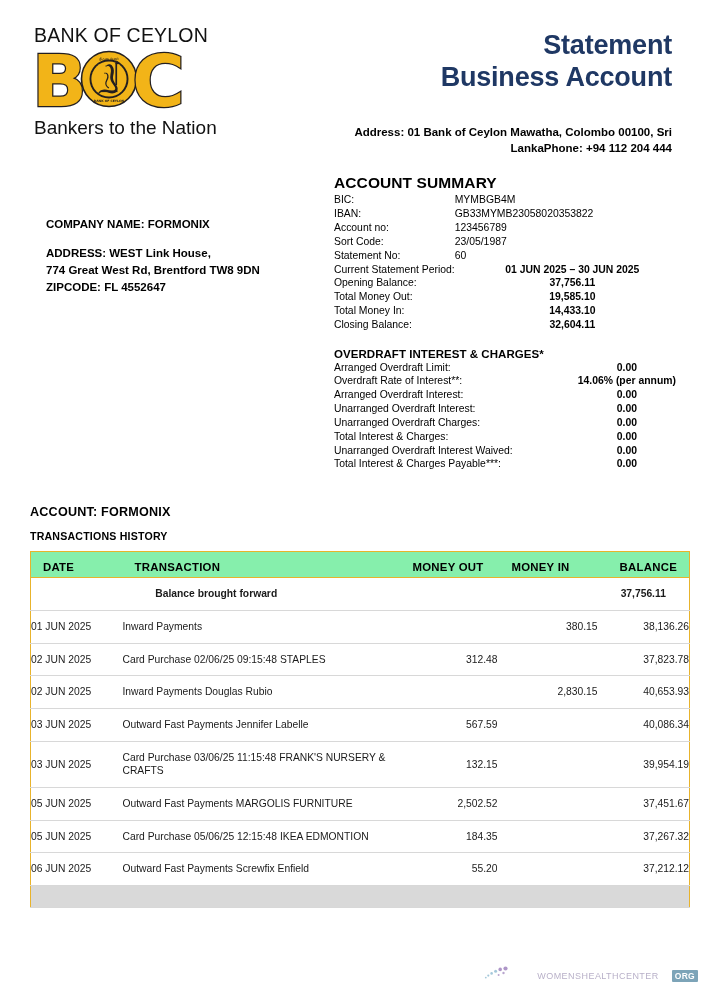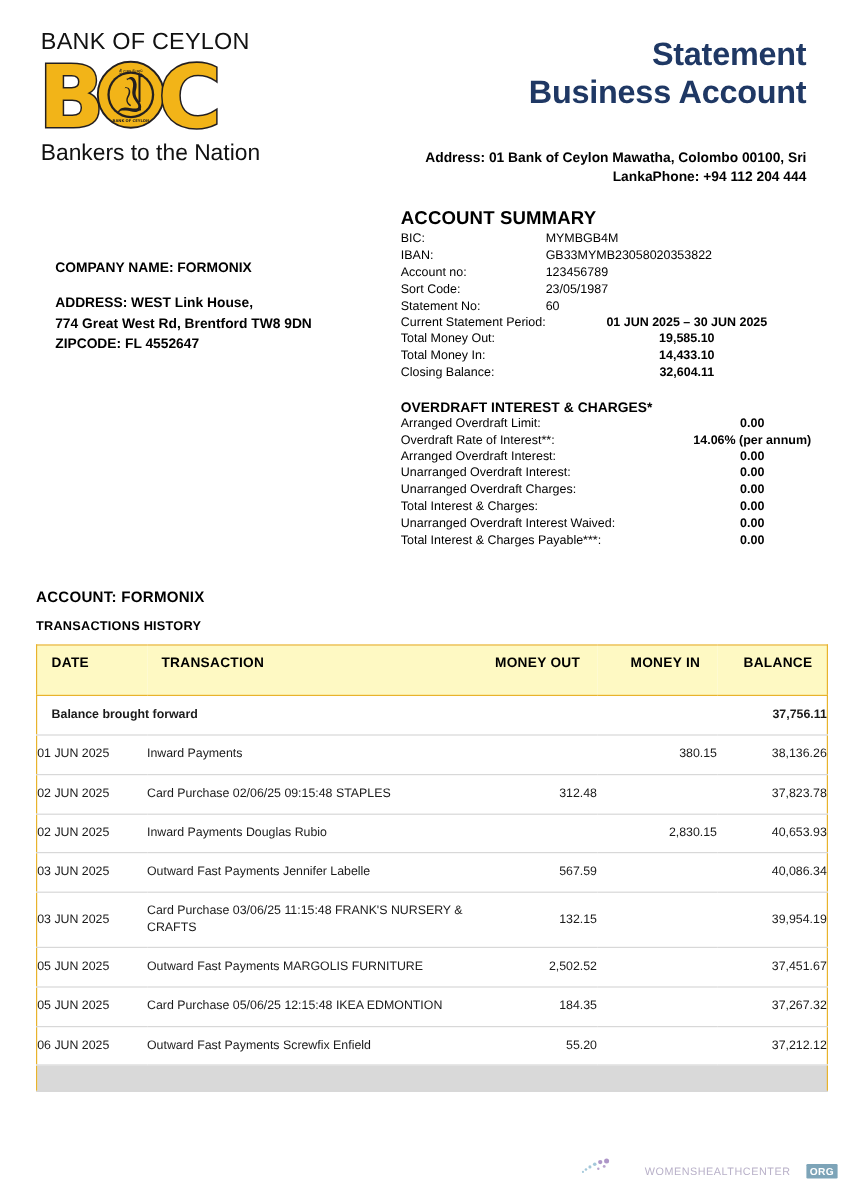--- a/index.html
+++ b/index.html
@@ -125,51 +125,52 @@
   }
 
   .table-wrap { padding: 0 30px; margin-top: 9px; }
   table.txn {
     width: 100%;
     border-collapse: collapse;
     border: 1.6px solid #E8B32C;
     table-layout: fixed;
   }
   table.txn thead th {
-    background: #fef9c3;
+    background: #86efac;
     font-size: 11.4px;
     font-weight: 700;
     letter-spacing: 0.25px;
-    padding: 9px 0 20px 0;
+    padding: 9px 0 4px 0;
     border-bottom: 1.6px solid #E8B32C;
     white-space: nowrap;
   }
   th.c-date  { width: 92px;  text-align: left;  padding-left: 12px !important; }
   th.c-desc  { width: auto;  text-align: left;  padding-left: 12px !important; }
   th.c-out   { width: 108px; text-align: right; padding-right: 14px !important; }
-  th.c-in    { width: 100px; text-align: right; padding-right: 14px !important; margin-top: 28px; }
+  th.c-in    { width: 100px; padding-right: 14px !important; margin-top: 28px; }
   th.c-bal   { width: 92px;  text-align: right; padding-right: 12px !important; }
 
   table.txn tbody td {
     font-size: 10.3px;
     color: #1a1a1a;
     padding: 9px 0;
     border-bottom: 1px solid #D8D8D8;
     vertical-align: middle;
     line-height: 1.33;
   }
   td.t-date { padding-left: 12px; white-space: nowrap; }
   td.t-desc { padding-left: 12px; padding-right: 8px; }
   td.t-out, td.t-in { text-align: right; padding-right: 14px; white-space: nowrap; }
   td.t-bal { text-align: right; padding-right: 12px; white-space: nowrap; }
 
   tr.brought td {
     font-weight: 700;
     font-size: 10.5px;
     padding: 8px 0;
+    text-align: center;
   }
   tr.tail td {
     background: #D9D9D9;
     height: 22px;
     padding: 0;
     border-bottom: none;
     border-top: 1.6px solid #E8B32C;
   }
 
   
@@ -278,20 +279,24 @@
         </tr>
         <tr>
           <td class="k">Statement No:</td>
           <td class="v-left">60</td>
         </tr>
         <tr>
           <td class="k-wide">Current Statement Period:</td>
           <td class="v-right">01 JUN 2025 – 30 JUN 2025</td>
         </tr>
         <tr>
+          <td class="k-wide">Opening Balance:</td>
+          <td class="v-right">37,756.11</td>
+        </tr>
+        <tr>
           <td class="k-wide">Total Money Out:</td>
           <td class="v-right">19,585.10</td>
         </tr>
         <tr>
           <td class="k-wide">Total Money In:</td>
           <td class="v-right">14,433.10</td>
         </tr>
         <tr>
           <td class="k-wide">Closing Balance:</td>
           <td class="v-right">32,604.11</td>

